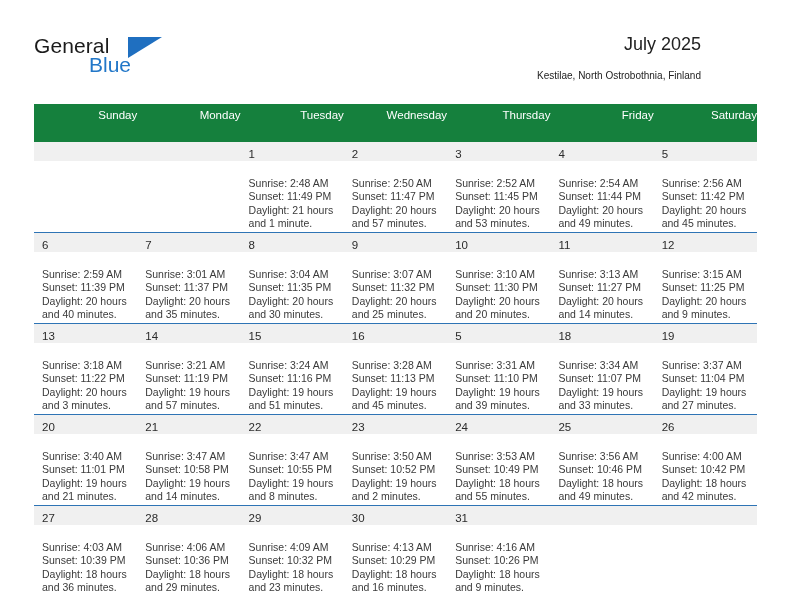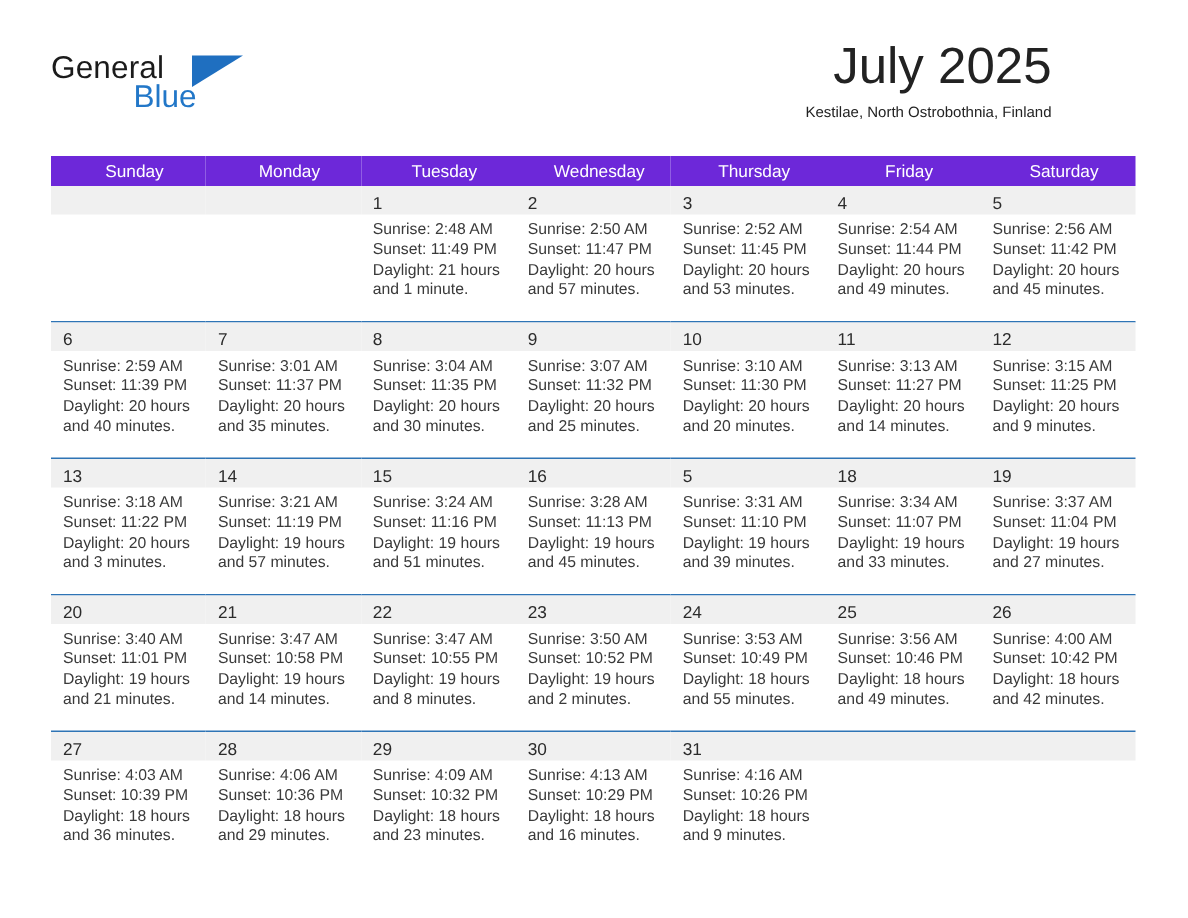--- a/index.html
+++ b/index.html
@@ -63,21 +63,21 @@
     border-bottom: 21px solid transparent;
   }
 
   .title-block {
     position: absolute;
     right: 0;
     top: 0;
     text-align: right;
   }
   .cal-title {
-    font-size: 34px;
+    font-size: 18px;
     color: #222222;
     line-height: 32px;
     font-weight: normal;
     margin: 0;
   }
   .cal-subtitle {
     font-size: 10px;
     color: #222222;
     line-height: 20px;
     margin: 6px 0 0 0;
@@ -90,26 +90,26 @@
     left: 34px;
     top: 104px;
     width: 723px;
   }
   table.cal {
     border-collapse: collapse;
     table-layout: fixed;
     width: 723px;
   }
   table.cal th {
-    background: #6d28d9;
+    background: #15803d;
     color: #ffffff;
     font-size: 11.5px;
     font-weight: normal;
-    text-align: center;
-    padding: 5px 0 3px 8px;
+    text-align: right;
+    padding: 5px 0 21px 8px;
     height: 12px;
     vertical-align: middle;
   }
   table.cal col {
     width: 103.28px;
   }
   .weekrow > td {
     padding: 0;
     vertical-align: top;
     border-top: 1px solid #2e74b5;
@@ -132,20 +132,21 @@
   .daynum {
     font-size: 11.5px;
     color: #2b2b2b;
     line-height: 15px;
   }
   .daycell.empty .daynum-band {
     background: #f0f0f0;
   }
   .details {
     padding: 4px 7px 0 8px;
+    margin-top: 12px;
   }
   .details div {
     font-size: 10.5px;
     color: #3a3a3a;
     line-height: 13.4px;
     white-space: nowrap;
   }
 </style>
 </head>
 <body>

